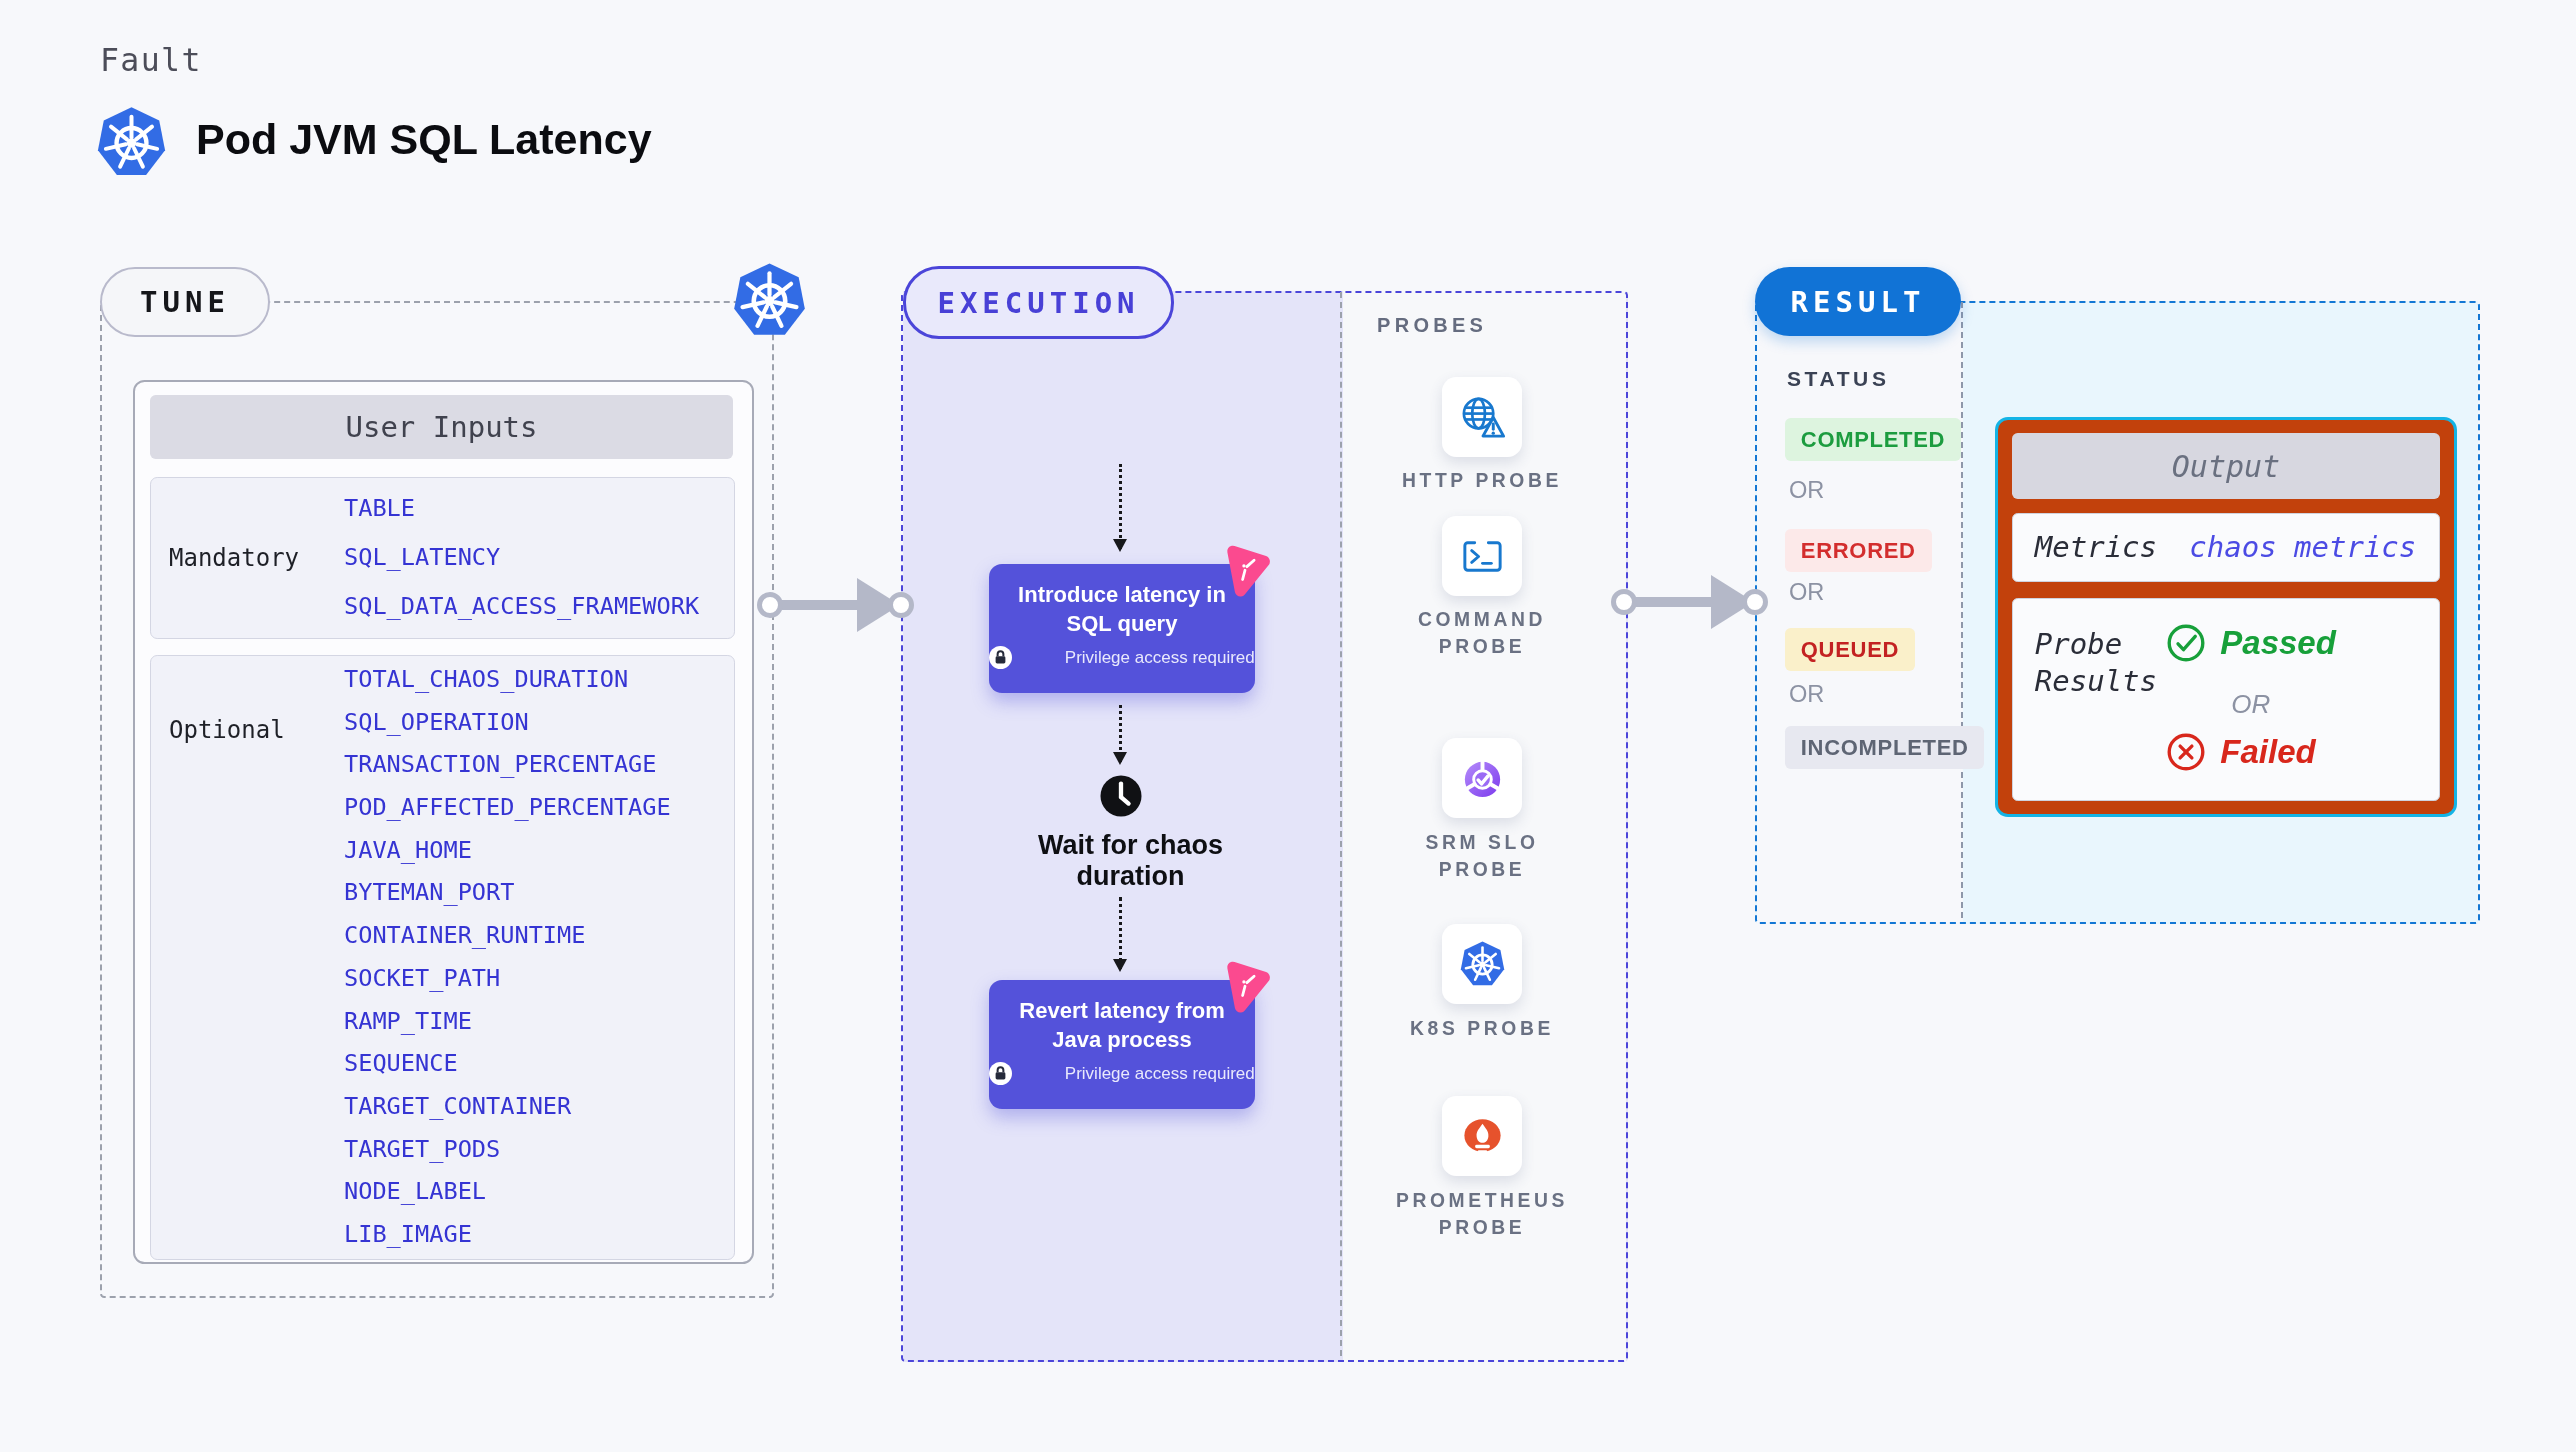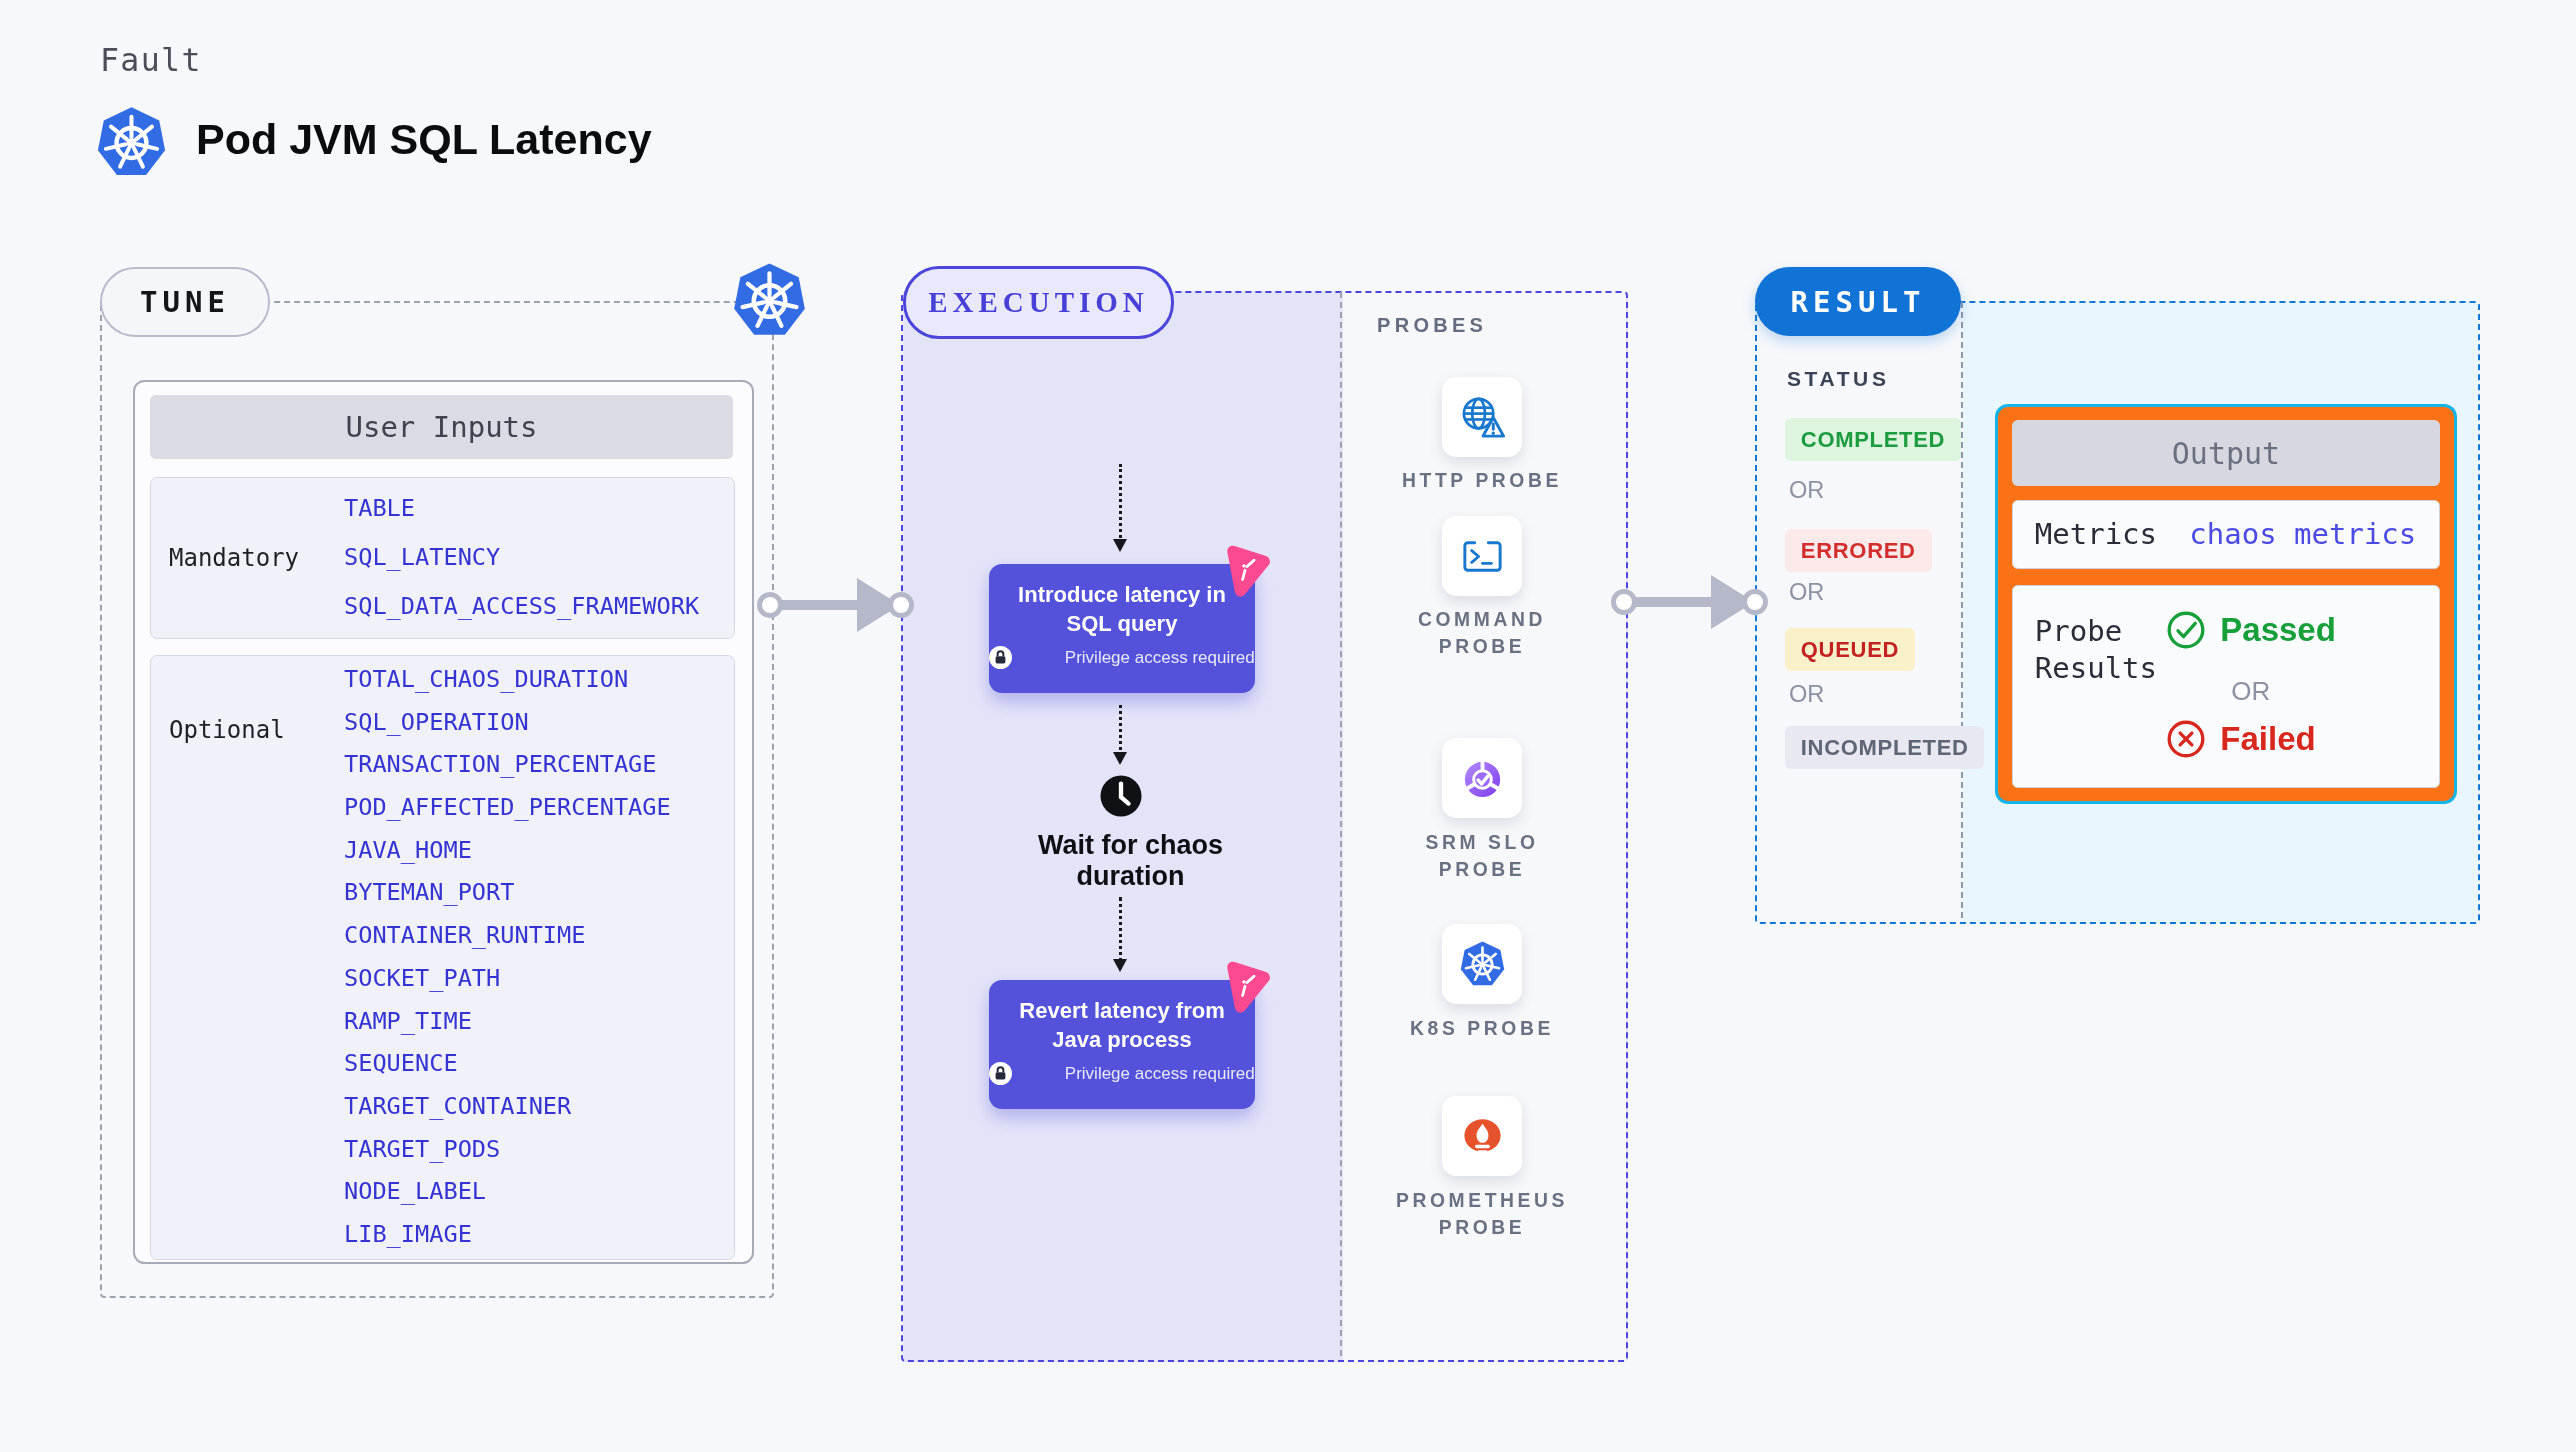--- a/index.html
+++ b/index.html
@@ -12,21 +12,21 @@
   .fault-label{left:100px;top:42px;font-size:31.5px;color:#4C4D59;letter-spacing:1.4px;}
   .title-icon{left:95px;top:105px;width:73px;height:76px;}
   .page-title{left:196px;top:115px;font-size:43px;font-weight:bold;color:#0B0C10;letter-spacing:0px;}
 
   
   .pill{border-radius:36px;display:flex;align-items:center;justify-content:center;
         font-weight:bold;letter-spacing:5px;z-index:5;}
   .tune-pill{left:100px;top:267px;width:166px;height:66px;background:#F5F6F9;border:2.9px solid #B9BACC;
              font-size:29px;color:#15161A;}
   .exec-pill{left:903px;top:266px;width:265px;height:67px;background:#E9E9FB;border:3.6px solid #4B45D9;
-             font-size:29px;color:#4840D6;font-family:Liberation Serif, serif;}
+             font-size:29px;color:#4840D6;}
   .result-pill{left:1755px;top:267px;width:206px;height:69px;background:#1173D6;color:#FFFFFF;
                font-size:29px;box-shadow:0 5.7px 13px rgba(17,115,214,.25);}
 
   
   .tune-box{left:100px;top:301px;width:670px;height:993px;border:2.9px dashed #9CA1AC;border-radius:4.3px;}
   .tune-k8s{left:731px;top:261px;width:77px;height:80px;z-index:6;}
   .ui-card{left:133px;top:380px;width:617px;height:880px;background:#FCFCFE;border:2.9px solid #A7AAB7;border-radius:11.5px;}
   .ui-header{left:150px;top:395px;width:583px;height:64px;background:#DBDBE4;border-radius:5.7px;
              font-size:29px;color:#40424E;display:flex;align-items:center;justify-content:center;}
   .param-box{left:150px;width:583px;background:#F1F2F9;border:1.4px solid #D4D6E3;border-radius:7.2px;}
@@ -85,21 +85,21 @@
   .result-divider{left:1961px;top:302px;height:616px;width:0;border-left:2.1px dashed #8E97A9;}
   .status-heading{left:1787px;top:367px;font-size:21px;font-weight:bold;letter-spacing:3.6px;color:#3A4254;}
   .status-badge{left:1785px;padding:8.6px 15.8px;border-radius:5.7px;font-size:22px;font-weight:bold;letter-spacing:0.7px;}
   .st-completed{top:418px;background:#DDF4DF;color:#1C9C3F;}
   .st-errored{top:529px;background:#FCE9E9;color:#D32E2E;}
   .st-queued{top:628px;background:#FAF0CA;color:#C32222;}
   .st-incompleted{top:726px;background:#E7E8F0;color:#5E6574;}
   .or-label{left:1789px;font-size:23.6px;color:#8C92A3;}
   .or-1{top:477px;} .or-2{top:579px;} .or-3{top:681px;}
 
-  .output-box{left:1995px;top:404px;width:456px;height:394px;background:#f97316;border:3.6px solid #14B4E6;border-radius:13px;}
+  .output-box{left:1995px;top:417px;width:456px;height:394px;background:#c2410c;border:3.6px solid #14B4E6;border-radius:13px;font-style:italic;}
   .out-header{position:absolute;left:14.3px;right:14.3px;top:13px;height:66px;background:#D7D7E0;border-radius:5.7px;
               font-size:30px;color:#6A7080;display:flex;align-items:center;justify-content:center;}
   .out-row{position:absolute;left:14.3px;right:14.3px;background:#FAFBFD;border:1.4px solid #CFD2DD;border-radius:5.7px;}
   .metrics-row{top:93px;height:67px;}
   .metrics-label{position:absolute;left:21.5px;top:0;line-height:67px;font-size:29px;color:#2A2D38;}
   .metrics-value{position:absolute;left:176px;top:0;line-height:67px;font-size:29px;color:#4B4BE4;}
   .proberes-row{top:178px;height:201px;}
   .pr-label{position:absolute;left:21.5px;top:27px;width:143px;font-size:29px;line-height:37px;color:#2A2D38;}
   .outcome{position:absolute;display:flex;align-items:center;gap:13px;}
   .outcome svg{width:42px;height:42px;}

